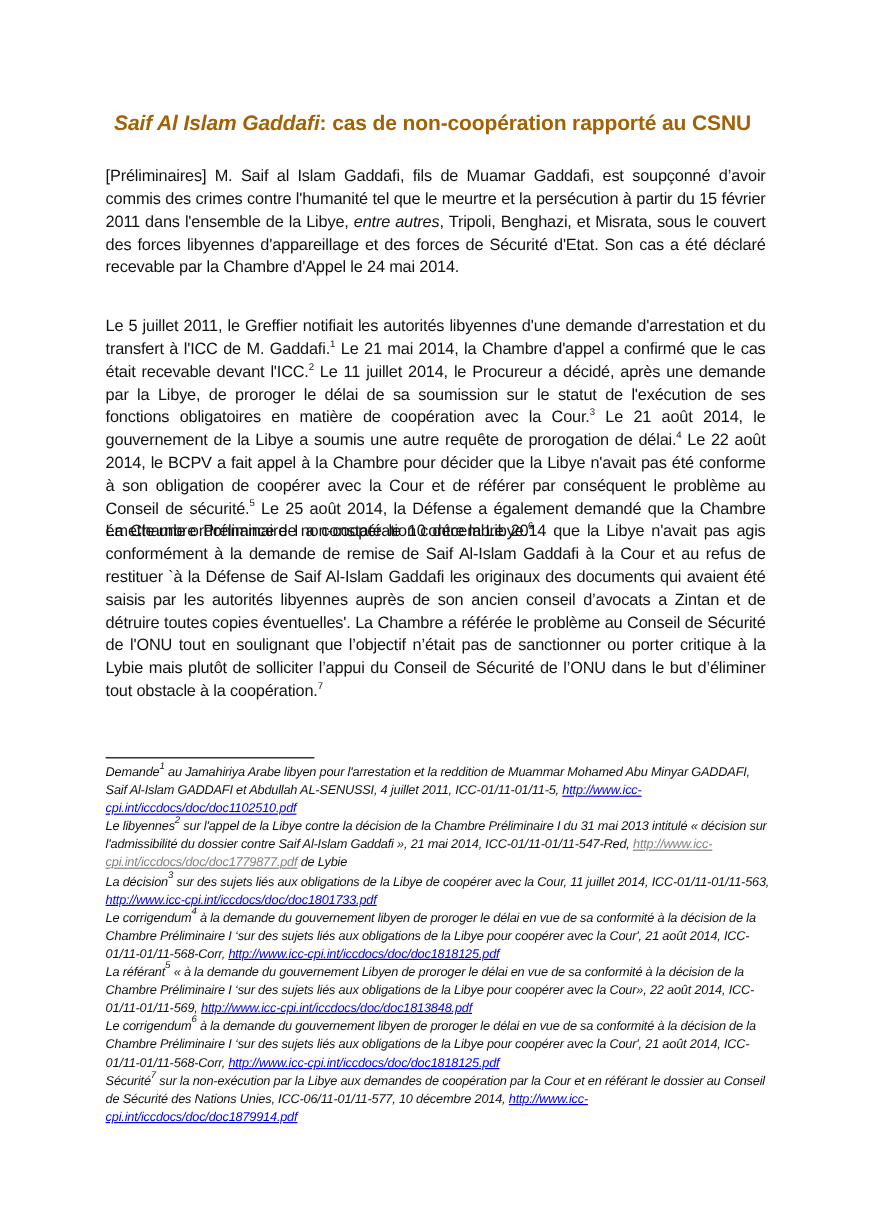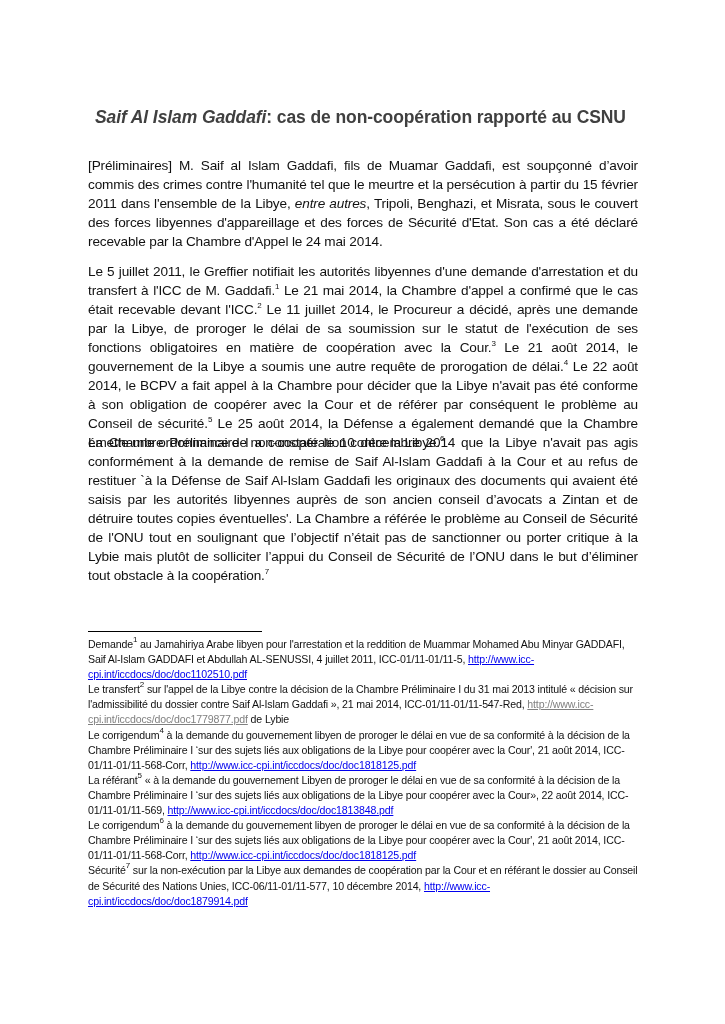--- a/index.html
+++ b/index.html
@@ -1,46 +1,47 @@
 <!DOCTYPE html>
 <html><head>
 <meta charset="utf-8">
 <style>
   html, body { margin: 0; padding: 0; background: #ffffff; }
   body { width: 725px; height: 1024px; position: relative; overflow: hidden;
          font-family: "Liberation Sans", "DejaVu Sans", sans-serif; color: #111; }
-  .title { position: absolute; left: 95px; top: 107px; width: 560px;
-           font-size: 17.5px; font-weight: bold; color: #404040; white-space: nowrap; letter-spacing: -0.1px; }
+  .title { position: absolute; left: 95px; top: 92px; width: 560px;
+           font-size: 17.5px; font-weight: bold; color: #a16207; white-space: nowrap; letter-spacing: -0.1px; }
   .title i { font-style: italic; }
   .para { position: absolute; left: 88px; width: 550px; font-size: 13.6px; line-height: 19px;
           text-align: justify; letter-spacing: -0.15px; }
   .para sup, .fn sup { font-size: 8px; line-height: 0; vertical-align: 6px; }
-  .p1 { top: 137px; margin-top: 19px; }
+  .p1 { top: 137px; }
   .p2 { top: 262px; }
   .p3 { top: 433px; }
   .rule { position: absolute; left: 88px; top: 631px; width: 174px; height: 0; border-top: 1px solid #000; }
   .fns { position: absolute; left: 88px; top: 637px; width: 555px; font-size: 10.6px; line-height: 15.1px;
-         letter-spacing: -0.15px; }
+         letter-spacing: -0.15px; font-style: italic; }
   .fn { margin: 0; }
   a.link { color: #1a0dab; text-decoration: underline; color: #0000ee; }
   a.link.gray { color: #808080; text-decoration: underline; }
 </style>
 </head>
 <body>
 
 <h1 class="title" style="margin:0;">
   <i>Saif Al Islam Gaddafi</i><span>: cas de non-coopération  rapporté au CSNU</span>
 </h1>
 
 <div class="para p1"><span> [Préliminaires] M. Saif al Islam Gaddafi, fils de Muamar Gaddafi, est soupçonné d’avoir commis des crimes contre l'humanité tel que le meurtre et la persécution à partir du 15 février 2011  dans l'ensemble de la Libye, </span><i>entre autres</i><span>, Tripoli, Benghazi, et Misrata, sous le couvert des forces libyennes d'appareillage et des forces de Sécurité d'Etat. Son cas a été déclaré recevable par la Chambre d'Appel le 24 mai 2014.</span></div>
 <div class="para p2"><span>Le 5 juillet 2011, le Greffier notifiait  les autorités libyennes d'une demande d'arrestation et du transfert à l'ICC de M. Gaddafi.</span><sup>1</sup><span> Le 21 mai 2014, la Chambre d'appel a confirmé que le cas était recevable devant l'ICC.</span><sup>2</sup><span> Le 11 juillet 2014, le Procureur a décidé, après une demande par la Libye, de proroger le délai  de sa soumission sur le statut de l'exécution de ses fonctions obligatoires en matière de coopération avec la Cour.</span><sup>3</sup><span> Le 21 août 2014, le gouvernement de la Libye a soumis une autre requête de prorogation  de délai.</span><sup>4</sup><span> Le 22 août 2014, le BCPV a fait appel à  la Chambre pour décider que la Libye n'avait pas été conforme à son obligation de coopérer avec la Cour et de référer par conséquent le problème au Conseil de sécurité.</span><sup>5</sup><span> Le 25 août 2014, la Défense a également demandé que la Chambre émette une ordonnance de non-coopération contre la Libye.</span><sup>6</sup></div>
 <div class="para p3"><span>La Chambre Préliminaire I a constaté le 10 décembre 2014 que la Libye n'avait pas agis conformément à la demande de remise de  Saif Al-Islam Gaddafi à la Cour et au refus de restituer  `à la Défense de Saif Al-Islam Gaddafi les originaux des documents qui avaient été saisis par les autorités  libyennes auprès  de son  ancien  conseil d’avocats a Zintan et de détruire toutes copies éventuelles'. La Chambre a référée le problème au Conseil de Sécurité de l'ONU  tout en soulignant que l’objectif n’était pas de sanctionner ou porter critique à la Lybie mais plutôt de solliciter l’appui du Conseil de Sécurité de l’ONU dans le but  d’éliminer tout  obstacle à la coopération.</span><sup>7</sup></div>
 
 <div class="rule"></div>
 
 <div class="fns">
   <p class="fn"><span> Demande</span><sup>1</sup><span> au Jamahiriya Arabe libyen pour l'arrestation et la reddition de Muammar Mohamed Abu Minyar GADDAFI, Saif Al-Islam GADDAFI  et  Abdullah AL-SENUSSI, 4 juillet 2011, ICC-01/11-01/11-5, </span><a class="link">http://www.icc-cpi.int/iccdocs/doc/doc1102510.pdf</a></p>
-  <p class="fn"><span> Le transfert</span><sup>2</sup><span> sur l'appel de la Libye contre la décision de la Chambre Préliminaire I du 31 mai 2013 intitulé « décision sur l'admissibilité du dossier  contre Saif Al-Islam Gaddafi », 21 mai 2014, ICC-01/11-01/11-547-Red, </span><a class="link gray">http://www.icc-cpi.int/iccdocs/doc/doc1779877.pdf</a><span> de Lybie</span></p>
+  <p class="fn"><span> Le libyennes</span><sup>2</sup><span> sur l'appel de la Libye contre la décision de la Chambre Préliminaire I du 31 mai 2013 intitulé « décision sur l'admissibilité du dossier  contre Saif Al-Islam Gaddafi », 21 mai 2014, ICC-01/11-01/11-547-Red, </span><a class="link gray">http://www.icc-cpi.int/iccdocs/doc/doc1779877.pdf</a><span> de Lybie</span></p>
+  <p class="fn"><span> La décision</span><sup>3</sup><span> sur des sujets liés aux obligations de la Libye de coopérer avec la Cour, 11 juillet 2014, ICC-01/11-01/11-563, </span><a class="link">http://www.icc-cpi.int/iccdocs/doc/doc1801733.pdf</a></p>
   <p class="fn"><span> Le corrigendum</span><sup>4</sup><span> à la demande du gouvernement libyen de  proroger le délai en vue de sa conformité à la décision de la Chambre Préliminaire I ‘sur des sujets liés aux obligations de la Libye pour coopérer avec la Cour', 21 août 2014, ICC-01/11-01/11-568-Corr, </span><a class="link">http://www.icc-cpi.int/iccdocs/doc/doc1818125.pdf</a></p>
   <p class="fn"><span> La référant</span><sup>5</sup><span> « à la demande du gouvernement Libyen de proroger le délai  en vue de sa conformité à la décision de la Chambre Préliminaire I ‘sur des sujets liés aux obligations de la Libye pour coopérer avec la Cour», 22 août 2014, ICC-01/11-01/11-569, </span><a class="link">http://www.icc-cpi.int/iccdocs/doc/doc1813848.pdf</a></p>
   <p class="fn"><span> Le corrigendum</span><sup>6</sup><span> à la demande du gouvernement libyen de  proroger le délai en vue de sa conformité à la décision de la Chambre Préliminaire I ‘sur des sujets liés aux obligations de la Libye pour coopérer avec la Cour', 21 août 2014, ICC-01/11-01/11-568-Corr, </span><a class="link">http://www.icc-cpi.int/iccdocs/doc/doc1818125.pdf</a></p>
   <p class="fn"><span> Sécurité</span><sup>7</sup><span> sur la non-exécution par la Libye aux demandes de coopération par la Cour et en  référant le dossier au Conseil de Sécurité des Nations Unies, ICC-06/11-01/11-577, 10 décembre 2014, </span><a class="link">http://www.icc-cpi.int/iccdocs/doc/doc1879914.pdf</a></p>
 </div>
 
 </body></html>

